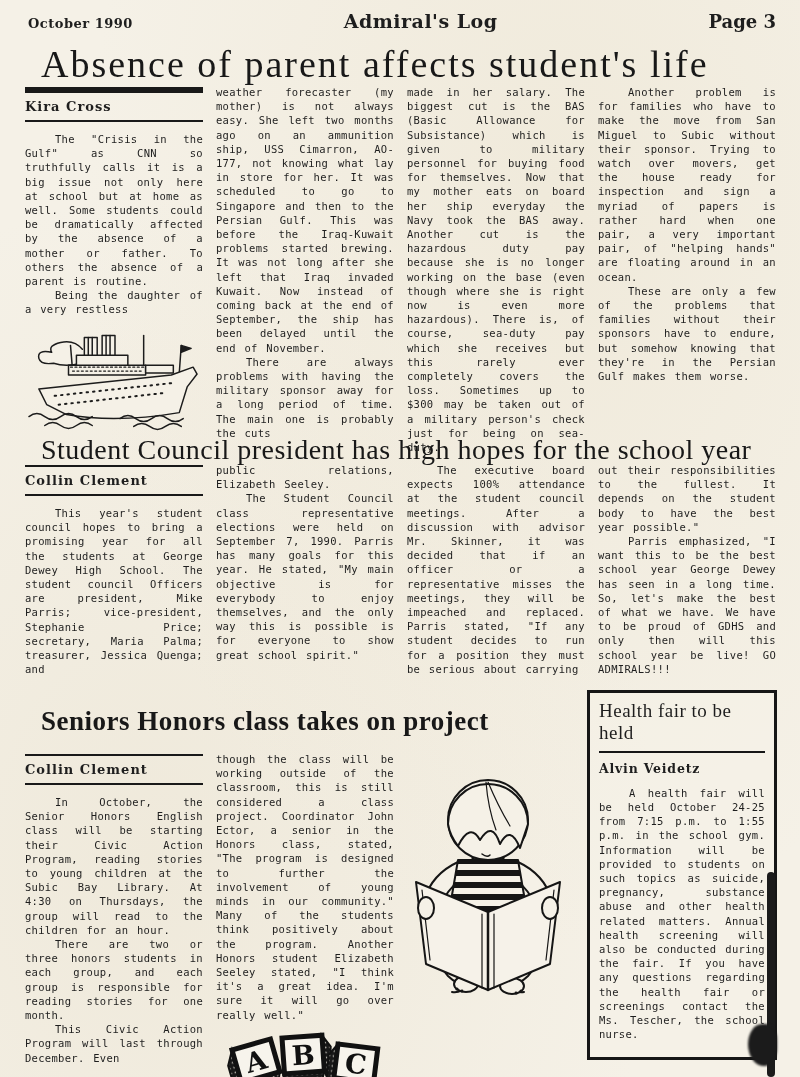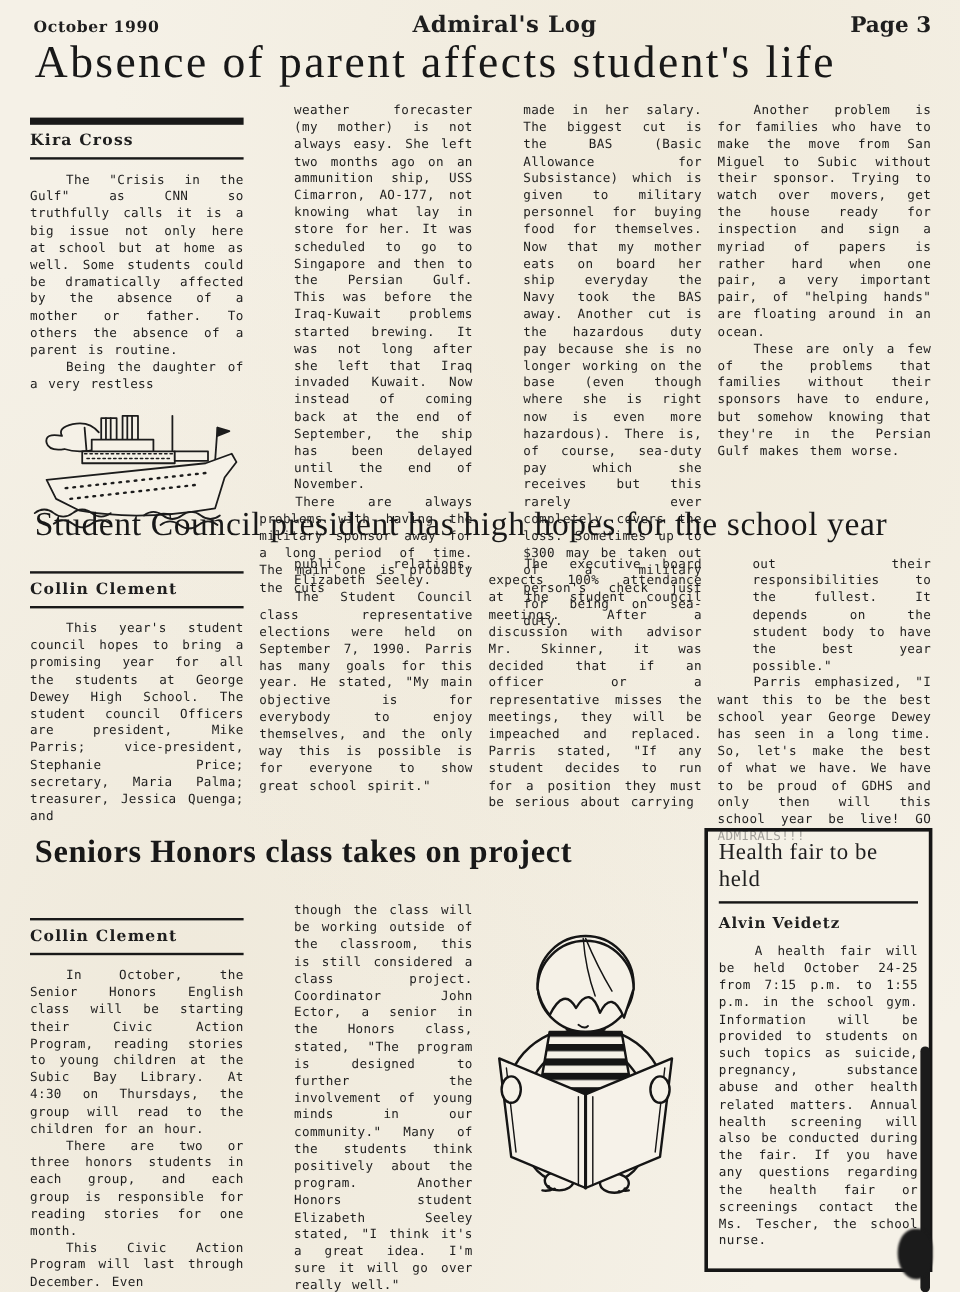--- a/index.html
+++ b/index.html
@@ -11,38 +11,38 @@
     color:#1e1e1e;
     font-family:"DejaVu Sans Mono", monospace;
   }
   
   .masthead-row{position:absolute;top:10px;left:28px;right:24px;display:flex;justify-content:space-between;align-items:baseline;}
   .hdr{font-family:"DejaVu Serif",serif;font-weight:bold;text-align:center;}
   .hdr.date{font-size:13px;letter-spacing:.5px;margin-top:4px;}
   .hdr.mast{font-size:19px;letter-spacing:.5px;}
   .hdr.pg{font-size:18px;}
   
-  .hl{position:absolute;left:25px;margin:4px;font-family:"Liberation Serif",serif;color:#181818;}
+  .hl{position:absolute;left:25px;margin:16px;font-family:"Liberation Serif",serif;color:#181818;}
   #hl1{top:26px;width:760px;font-size:38px;font-weight:500;letter-spacing:2px;}
   #hl2{top:418px;width:778px;font-size:28px;font-weight:500;letter-spacing:.5px;}
   #hl3{top:690px;width:560px;font-size:27px;font-weight:bold;letter-spacing:.5px;}
   
   .body-block{position:absolute;left:25px;display:flex;gap:13px;}
   #body1{top:85px;width:755px;}
   #body2{top:463px;width:755px;}
   #body3{top:752px;width:560px;}
   .col{width:178px;flex:none;}
   
-  .byline{margin:13px 0 10px;}
+  .byline{margin:2px 0 10px;}
   .byline .rule{height:2px;background:#191919;}
   .byline .rule.thick{height:6px;}
   .byline .byname{display:block;font-family:"DejaVu Serif",serif;font-weight:bold;font-size:13px;letter-spacing:1px;margin:6px 0;}
   
   .para{margin:0;font-size:10.5px;line-height:14.2px;letter-spacing:.3px;word-spacing:2px;text-align:justify;text-indent:30px;}
-  .para.cont{text-indent:0;margin-left:29px;}
+  .para.cont{text-indent:0;}
   
   .ship-wrap{margin-top:8px;}
   #boy{position:absolute;left:396px;top:762px;}
   .abc-wrap{margin-top:6px;}
   
   .health-box{position:absolute;left:587px;top:690px;width:190px;height:370px;border:3px solid #161616;box-sizing:border-box;padding:7px 9px;background:rgba(245,241,231,.6);}
   .health-box h2{margin:0;font-family:"Liberation Serif",serif;font-weight:normal;font-size:19px;line-height:1.15;letter-spacing:.5px;}
   .health-box .rule{height:2px;background:#161616;margin:7px 0 8px;}
   .health-box .byname{display:block;font-family:"DejaVu Serif",serif;font-weight:bold;font-size:12.5px;letter-spacing:.8px;margin:0 0 10px;}
   

